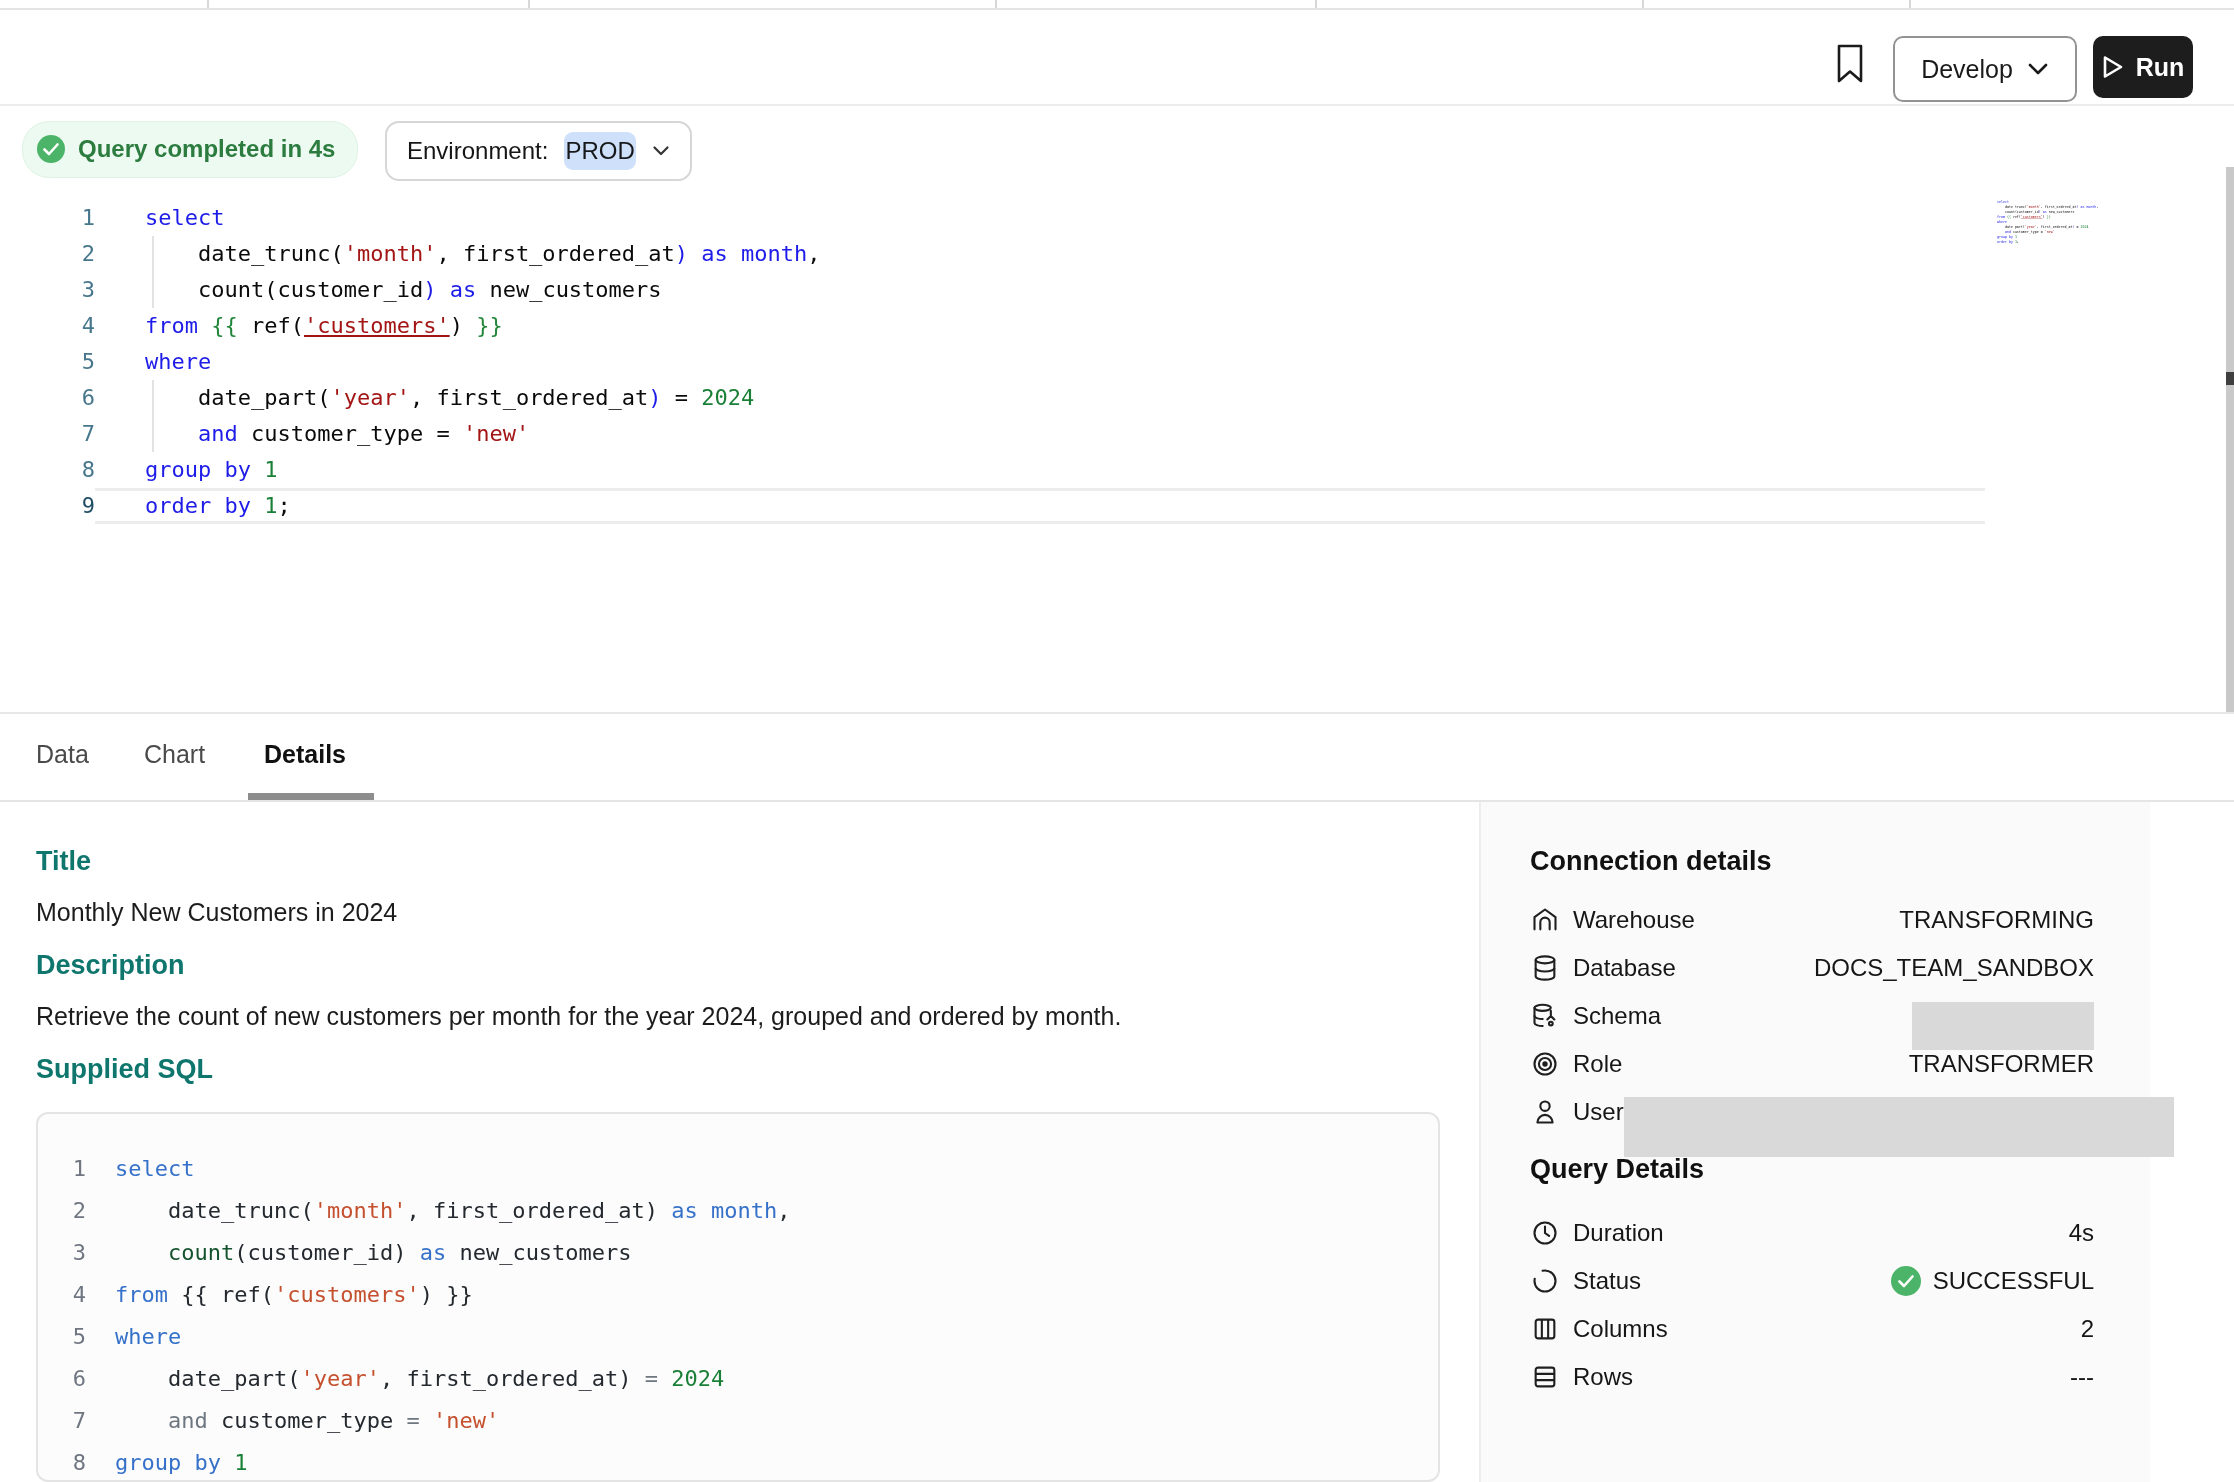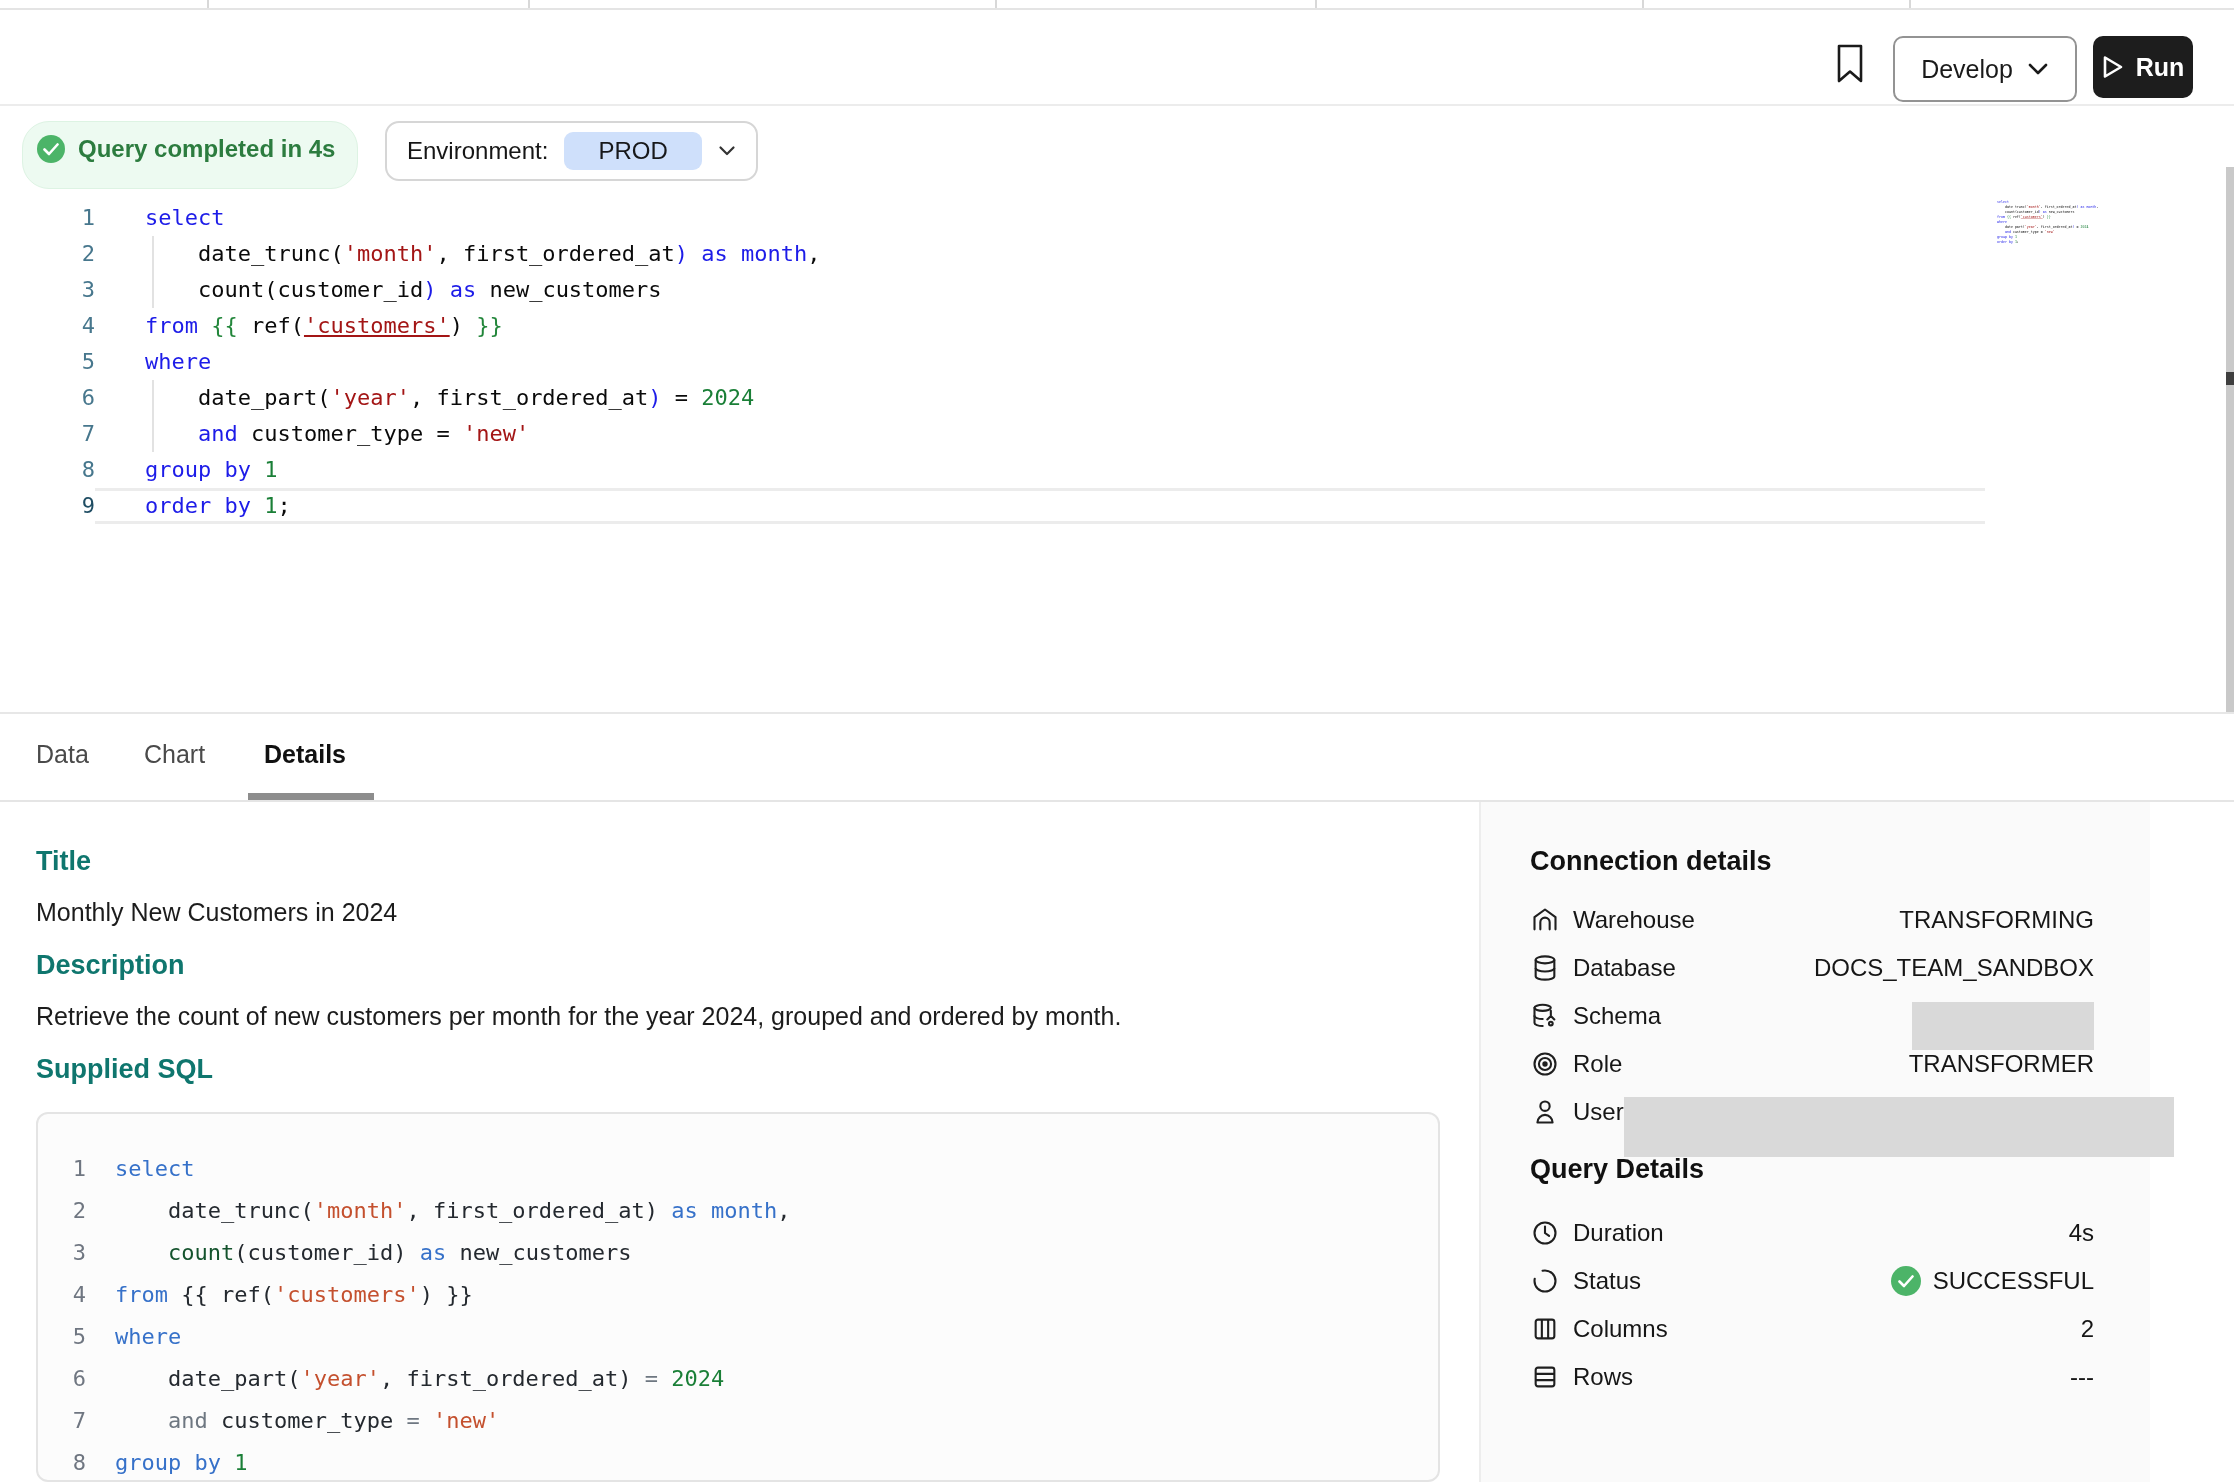--- a/index.html
+++ b/index.html
@@ -13,27 +13,27 @@
   
   .toolbar{position:absolute;left:0;top:10px;width:2234px;height:94px;background:#fff;border-bottom:2px solid #ececec;}
   .bookmark{position:absolute;left:1828px;top:26px;width:44px;height:56px;display:flex;align-items:center;justify-content:center;cursor:pointer;}
   .btn-develop{position:absolute;left:1893px;top:26px;width:180px;height:62px;border:2px solid #939393;border-radius:10px;
      background:#fff;display:flex;align-items:center;justify-content:center;gap:14px;font-size:25px;font-weight:500;color:#1a1a1a;cursor:pointer;}
   .btn-run{position:absolute;left:2093px;top:26px;width:100px;height:62px;background:#1d1d1d;border-radius:10px;
      display:flex;align-items:center;justify-content:center;gap:12px;color:#fff;font-size:25px;font-weight:600;cursor:pointer;}
 
   
   .badge-success{position:absolute;left:22px;top:121px;height:54px;border-radius:27px;background:#edfaf1;border:1px solid #ddf3e3;
-     display:flex;align-items:center;gap:13px;padding:0 22px 12px 14px;}
+     display:flex;align-items:center;gap:13px;padding:0 22px 1px 14px;}
   .badge-success .circ{width:28px;height:28px;border-radius:50%;background:#4cb468;display:flex;align-items:center;justify-content:center;}
   .badge-success .txt{font-size:24px;font-weight:600;color:#2c7c3f;}
   .env-select{position:absolute;left:385px;top:121px;height:56px;border:2px solid #d6d6d6;border-radius:14px;background:#fff;
      display:flex;align-items:center;gap:16px;padding:0 20px;cursor:pointer;}
   .env-select .lbl{font-size:24px;color:#161616;}
-  .env-pill{background:#cfe0fb;border-radius:9px;padding:5px 34px;font-size:24px;font-weight:500;color:#17181a;}
+  .env-pill{background:#cfe0fb;border-radius:9px;padding:5px 1px;font-size:24px;font-weight:500;color:#17181a;}
 
   
   .editor{position:absolute;left:55px;top:200px;width:1930px;}
   .ed-row{display:flex;height:36px;line-height:36px;font-family:"DejaVu Sans Mono","Liberation Mono",monospace;font-size:22px;white-space:pre;}
   .ed-row .gut{flex:0 0 40px;text-align:right;color:#47778d;font-size:22px;}
   .ed-row .code{padding-left:50px;flex:1;}
   .ed-row.active .gut{color:#1f4d63;}
   .ed-row.active .code{box-shadow:inset 0 3px 0 #ececec, inset 0 -3px 0 #ececec;}
   .guide{position:absolute;width:2px;background:#e2e2e2;left:97px;}
   .ed .k{color:#1d1ce8;} .ed .s{color:#a31515;} .ed .su{color:#a31515;text-decoration:underline;}

